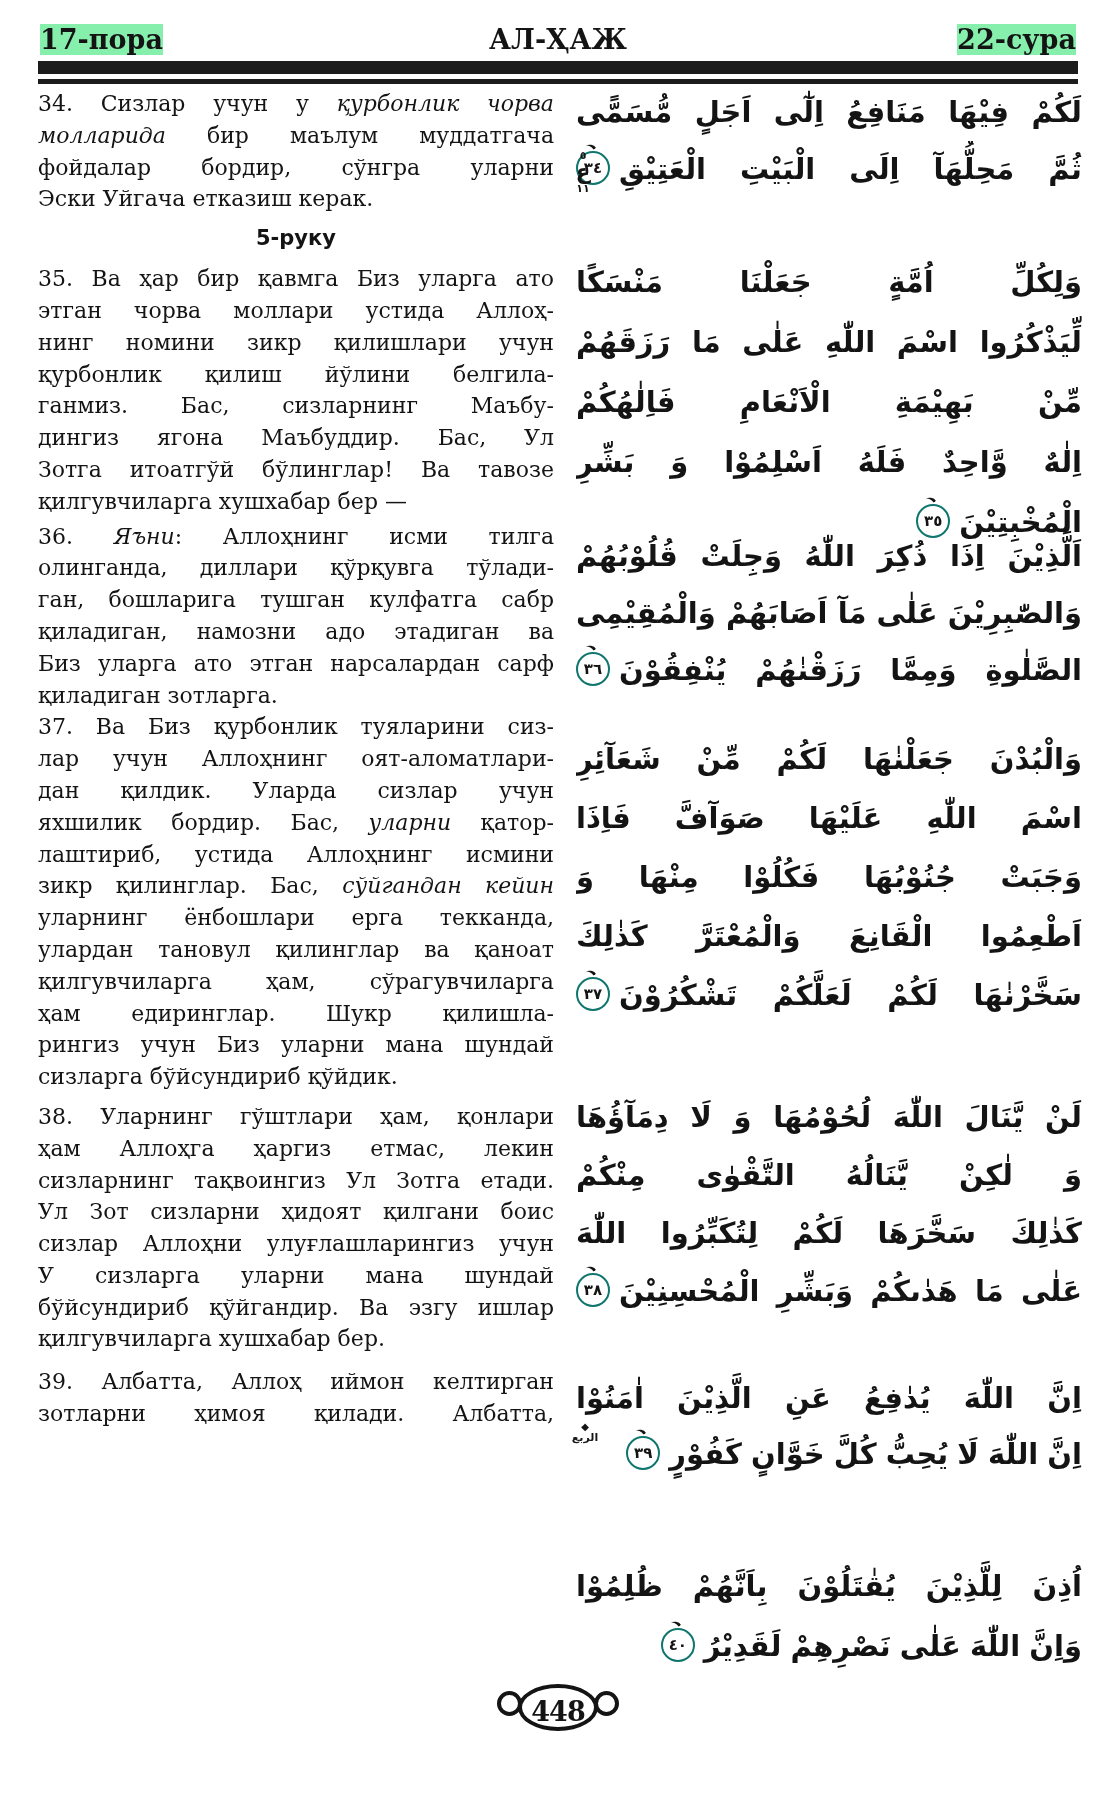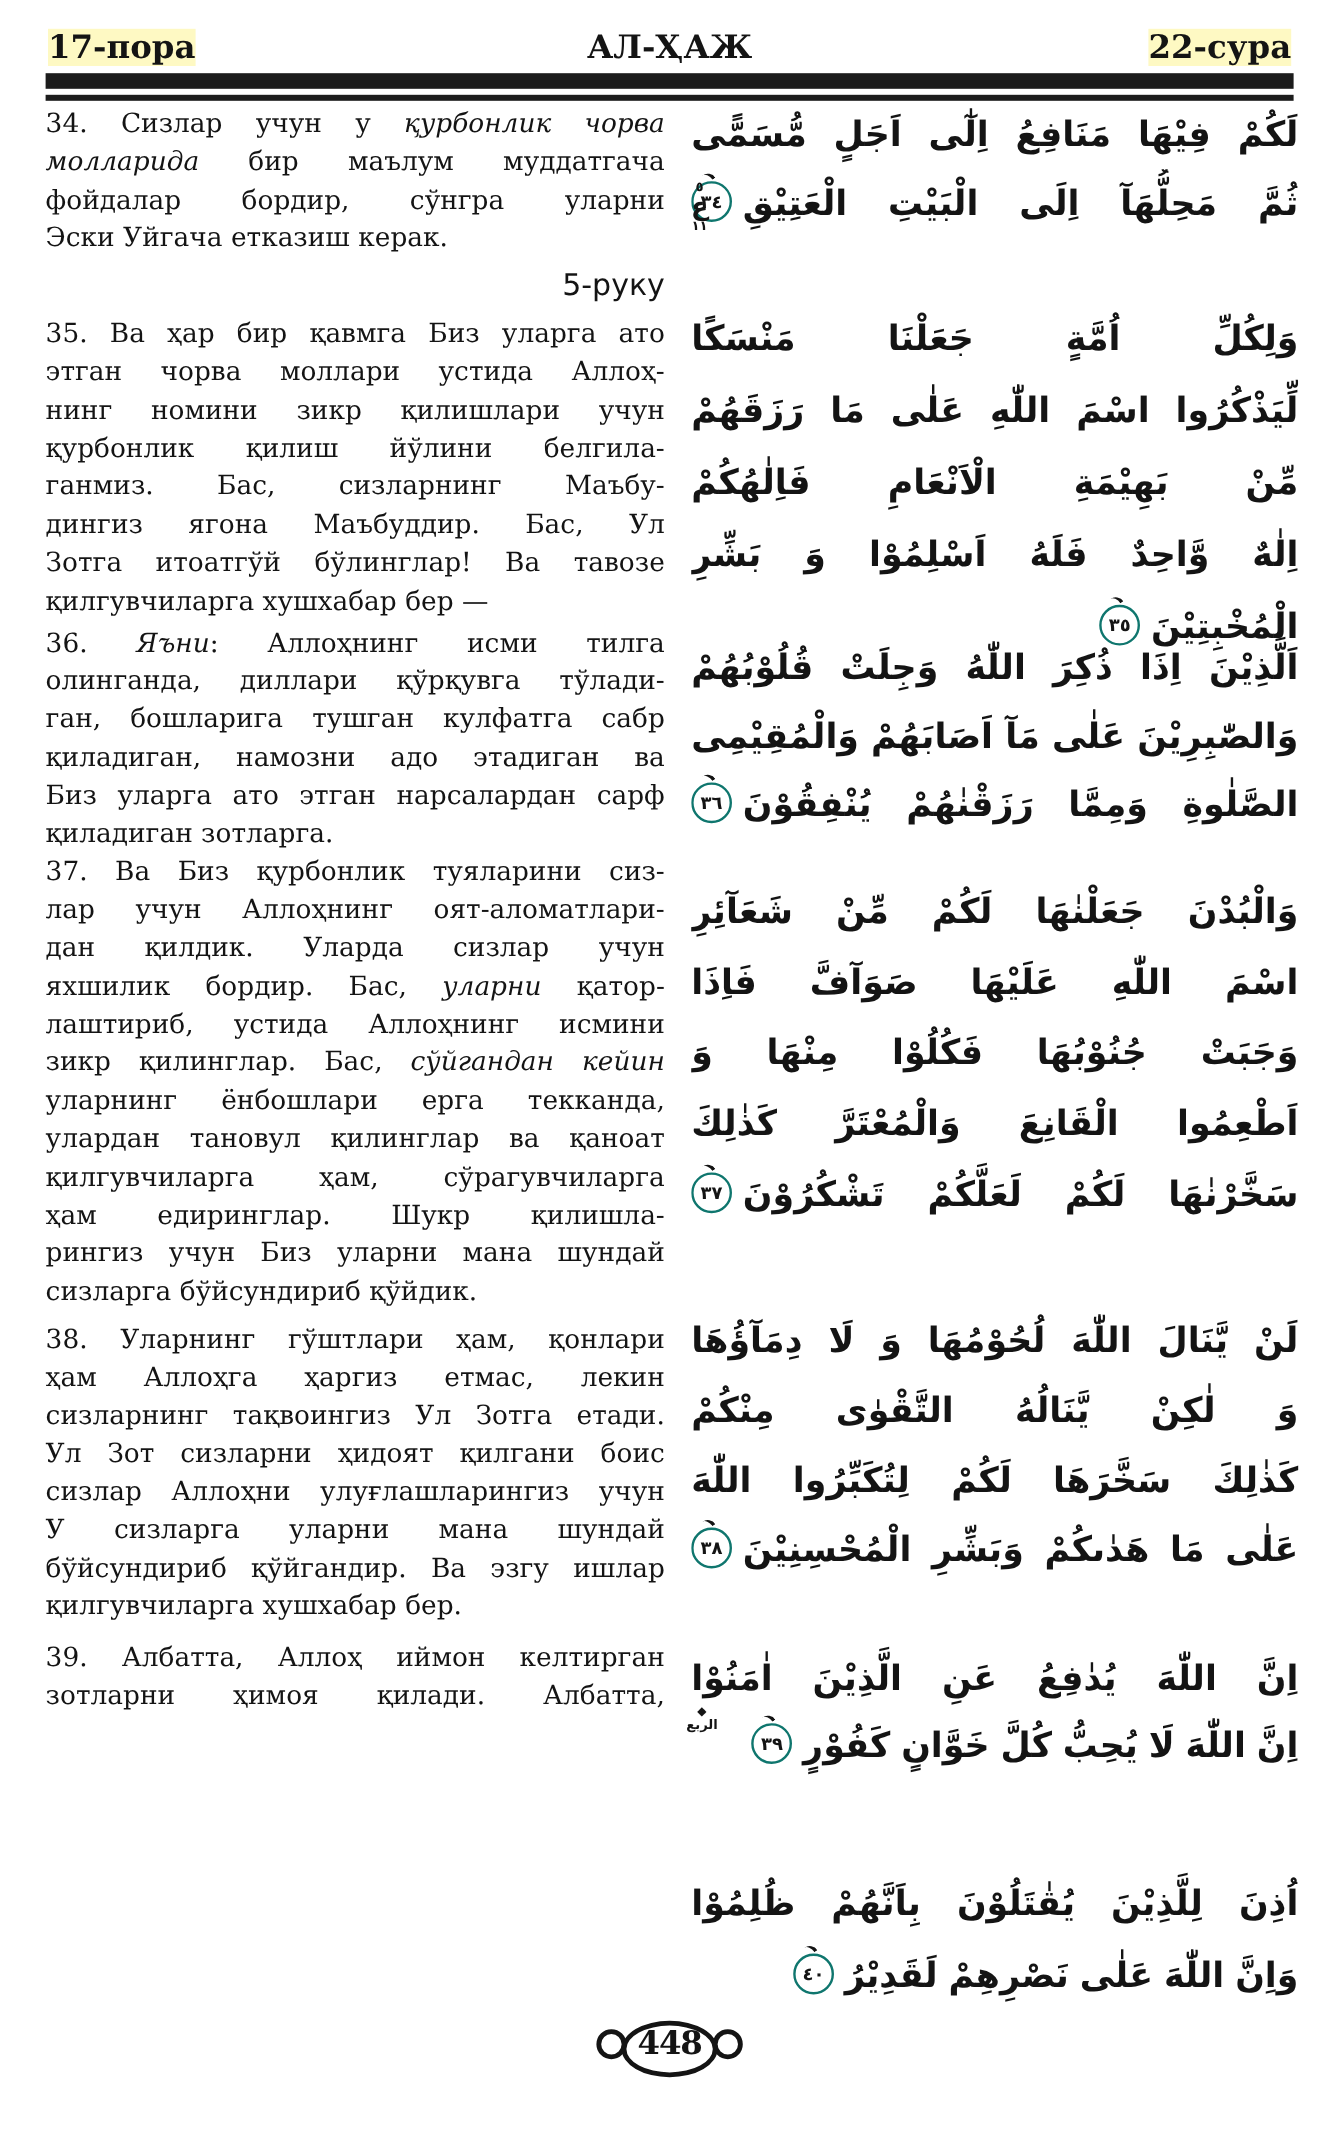--- a/index.html
+++ b/index.html
@@ -6,32 +6,32 @@
   body{
     width:1115px;height:1796px;position:relative;overflow:hidden;
     background:#ffffff;color:#141414;
     font-family:"DejaVu Serif", serif;
   }
   
   .hdr{position:absolute;top:24px;left:40px;width:1036px;display:flex;
        justify-content:space-between;align-items:baseline;
        font-weight:bold;font-size:27px;}
   .hdr .c{position:absolute;left:0;right:0;text-align:center;}
-  .hdr .l,.hdr .r{position:relative;z-index:1;background:#fef9c3;}
+  .hdr .l,.hdr .r{position:relative;z-index:1;background:#86efac;}
   .rule-thick{position:absolute;top:61px;left:38px;width:1040px;height:13px;background:#1c1c1c;}
   .rule-thin {position:absolute;top:79px;left:38px;width:1040px;height:5px;background:#1c1c1c;}
 
   
   .col-left{position:absolute;left:38px;top:88px;width:516px;}
   .uz-line{font-size:22px;line-height:31.8px;text-align:justify;text-align-last:justify;
            white-space:normal;}
   .uz-line.last{text-align-last:left;}
   .it{font-style:italic;}
-  .ruku-heading{text-align:right;font-family:"DejaVu Sans",sans-serif;
-                font-weight:normal;font-size:25px;line-height:26px;margin:10px 0 12px 0;}
+  .ruku-heading{text-align:center;font-family:"DejaVu Sans",sans-serif;
+                font-weight:bold;font-size:21px;line-height:26px;margin:10px 0 12px 0;}
   .mt3{margin-top:3px;}.mt17{}.mt8{margin-top:8px;}
   .mt11{margin-top:11px;}
 
   
   .col-right{position:absolute;left:576px;top:0;width:506px;direction:rtl;
              font-family:"DejaVu Sans",sans-serif;font-weight:bold;}
   .ar-block{position:absolute;left:0;right:0;}
   .ar-line{font-size:29px;text-align:justify;text-align-last:justify;
            overflow:hidden;word-spacing:-1px;}
   .ar-line.short{text-align:right;text-align-last:right;}
@@ -48,21 +48,21 @@
   .marker-rub{left:-8px;top:52px;}
   .marker .diam{display:block;font-size:10px;line-height:10px;}
 
   
   .cartouche{position:absolute;left:497px;top:1684px;width:122px;height:47px;}
   .cart-side{position:absolute;width:25px;height:25px;border:4px solid #141414;
              border-radius:50%;top:7px;box-sizing:border-box;}
   .cart-side.ls{left:0;}.cart-side.rs{right:0;}
   .cart-center{position:absolute;left:21px;top:0;width:80px;height:47px;
              border:4px solid #141414;border-radius:50%;background:#fff;
-             display:flex;align-items:flex-start;justify-content:center;box-sizing:border-box;}
+             display:flex;align-items:flex-end;justify-content:center;box-sizing:border-box;}
   .cart-center span{font-weight:bold;font-size:27px;letter-spacing:-1px;}
 </style>
 </head>
 <body>
 
 <div class="hdr">
   <span class="c">АЛ-ҲАЖ</span>
   <span class="l">17-пора</span>
   <span class="r">22-сура</span>
 </div>

